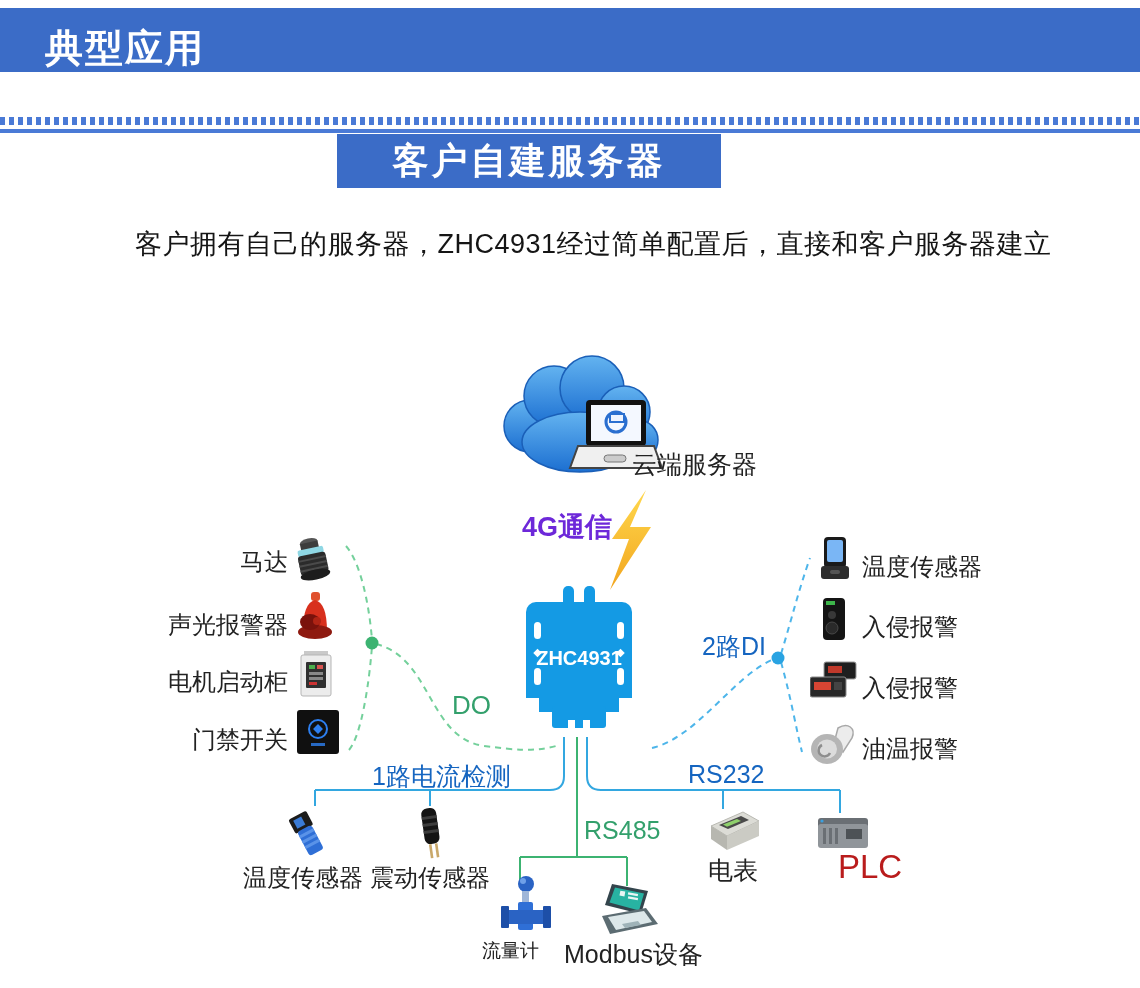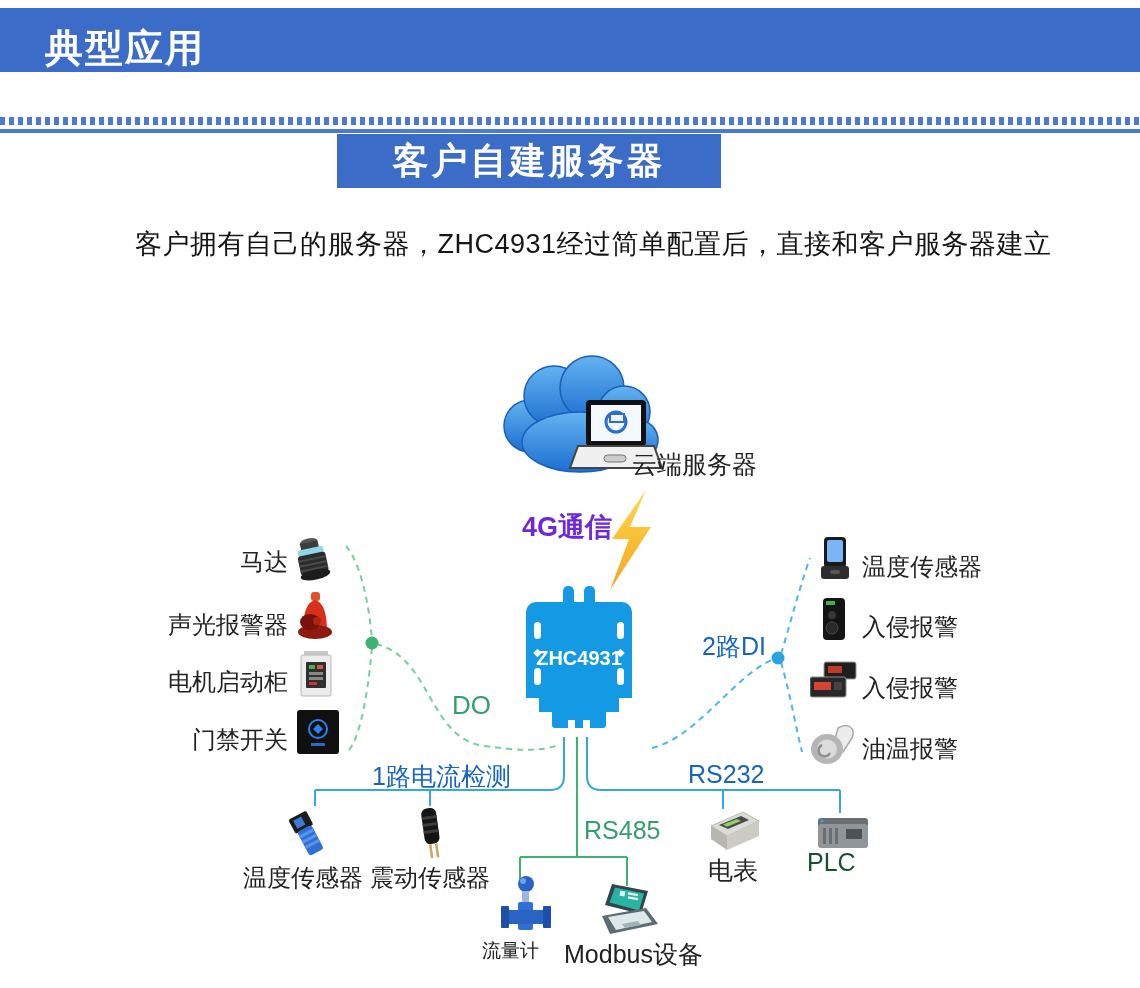--- a/index.html
+++ b/index.html
@@ -258,15 +258,15 @@
 
   <svg class="abs" style="left:818px;top:816px;" width="50" height="36" viewBox="0 0 50 36">
     <rect x="0" y="2" width="50" height="10" rx="3" fill="#6a6f74"></rect>
     <rect x="0" y="8" width="50" height="24" rx="3" fill="#90959a"></rect>
     <rect x="5" y="12" width="3" height="16" fill="#6a6f74"></rect>
     <rect x="11" y="12" width="3" height="16" fill="#6a6f74"></rect>
     <rect x="17" y="12" width="3" height="16" fill="#6a6f74"></rect>
     <rect x="28" y="13" width="16" height="10" fill="#4d5256"></rect>
     <circle cx="4" cy="5" r="1.6" fill="#3aa0e0"></circle>
   </svg>
-  <div class="abs lbl" style="left:807px;top:848px;font-size:25px;color:#14532d;">PLC</div>
+  <div class="abs lbl" style="left:838px;top:848px;font-size:33px;color:#b91c1c;">PLC</div>
 
 </div>
 
 </body></html>

